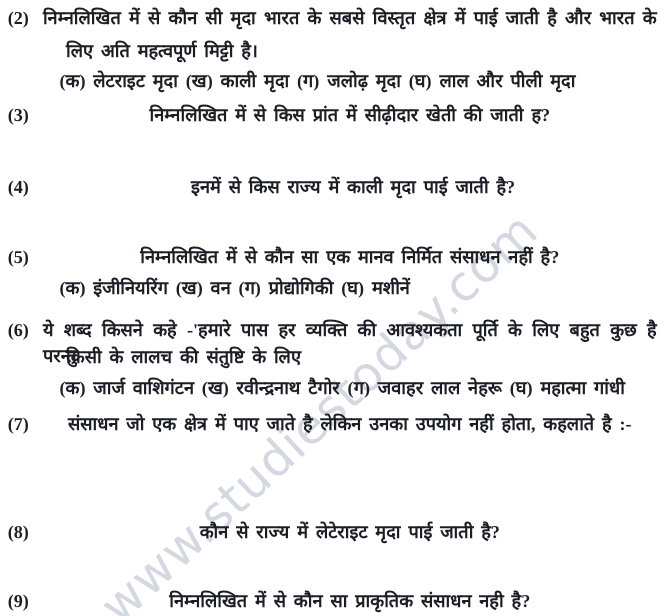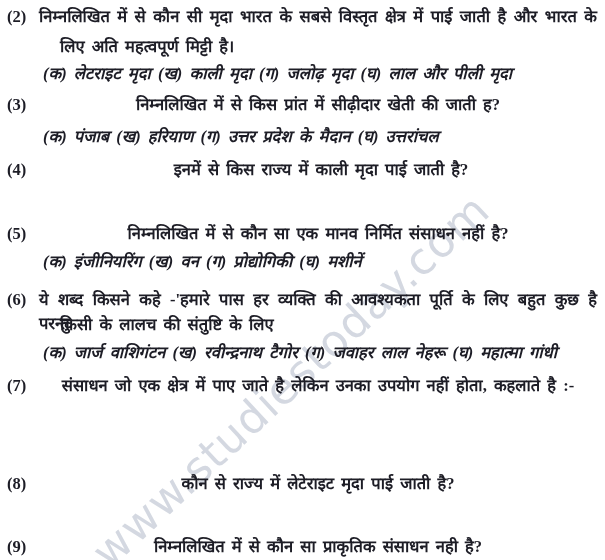--- a/index.html
+++ b/index.html
@@ -22,21 +22,21 @@
   .q { left:7px; right:8px; display:flex; }
   .q .num { flex:0 0 auto; width:32px; }
   .q .txt { flex:1 1 auto;text-align:center; }
   .q .txt.just {
     white-space:normal;
     text-align:justify;
     text-align-last:justify;
     font-family:Liberation Serif, serif;
   }
   .cont { left:40px;margin-left:20px; }
-  .opt  { left:43px;font-style:italic; }
+  .opt  { left:54px; }
   .watermark {
     position:absolute;
     left:18px; top:355px;
     width:545px;
     text-align:center;
     transform:rotate(-43deg);
     transform-origin:center center;
     font-family:"DejaVu Sans","Liberation Sans",sans-serif;
     font-weight:400;
     font-size:44px;
@@ -62,21 +62,20 @@
       <span class="num">(2)</span>
       <span class="txt just">निम्नलिखित में से कौन सी मृदा भारत के सबसे विस्तृत क्षेत्र में पाई जाती है और भारत के</span>
     </div>
     <div class="ln cont" style="top:35px">लिए अति महत्वपूर्ण मिट्टी है।</div>
     <div class="ln opt" style="top:62px">(क) लेटराइट मृदा (ख) काली मृदा (ग) जलोढ़ मृदा (घ) लाल और पीली मृदा</div>
 
     <div class="ln q" style="top:93px">
       <span class="num">(3)</span>
       <span class="txt">निम्नलिखित में से किस प्रांत में सीढ़ीदार खेती की जाती ह?</span>
     </div>
-    <div class="ln opt" style="top:125px">(क) पंजाब (ख) हरियाण (ग) उत्तर प्रदेश के मैदान (घ) उत्तरांचल</div>
 
     <div class="ln q" style="top:158px">
       <span class="num" style="width:38px">(4)</span>
       <span class="txt">इनमें से किस राज्य में काली मृदा पाई जाती है?</span>
     </div>
 
     <div class="ln q" style="top:222px">
       <span class="num">(5)</span>
       <span class="txt">निम्नलिखित में से कौन सा एक मानव निर्मित संसाधन नहीं है?</span>
     </div>

